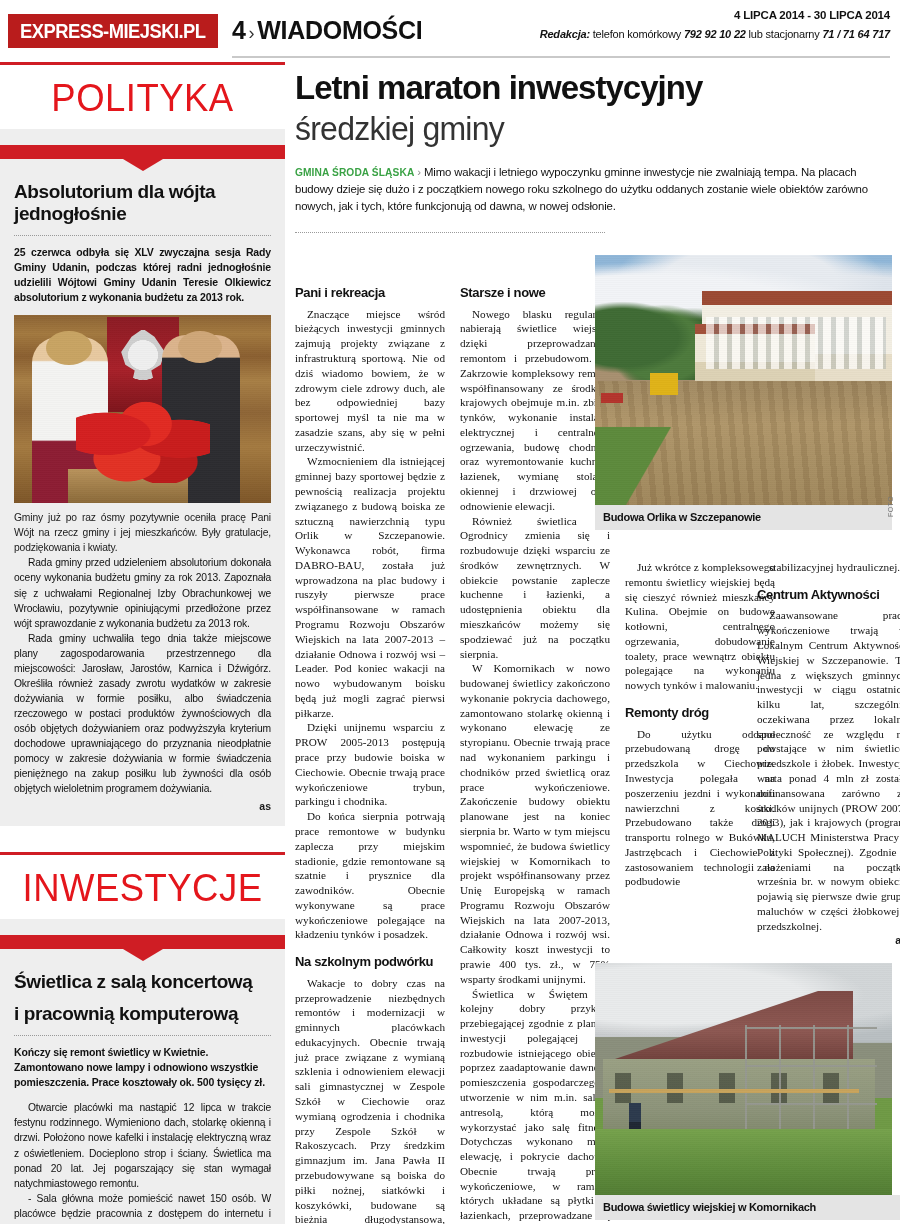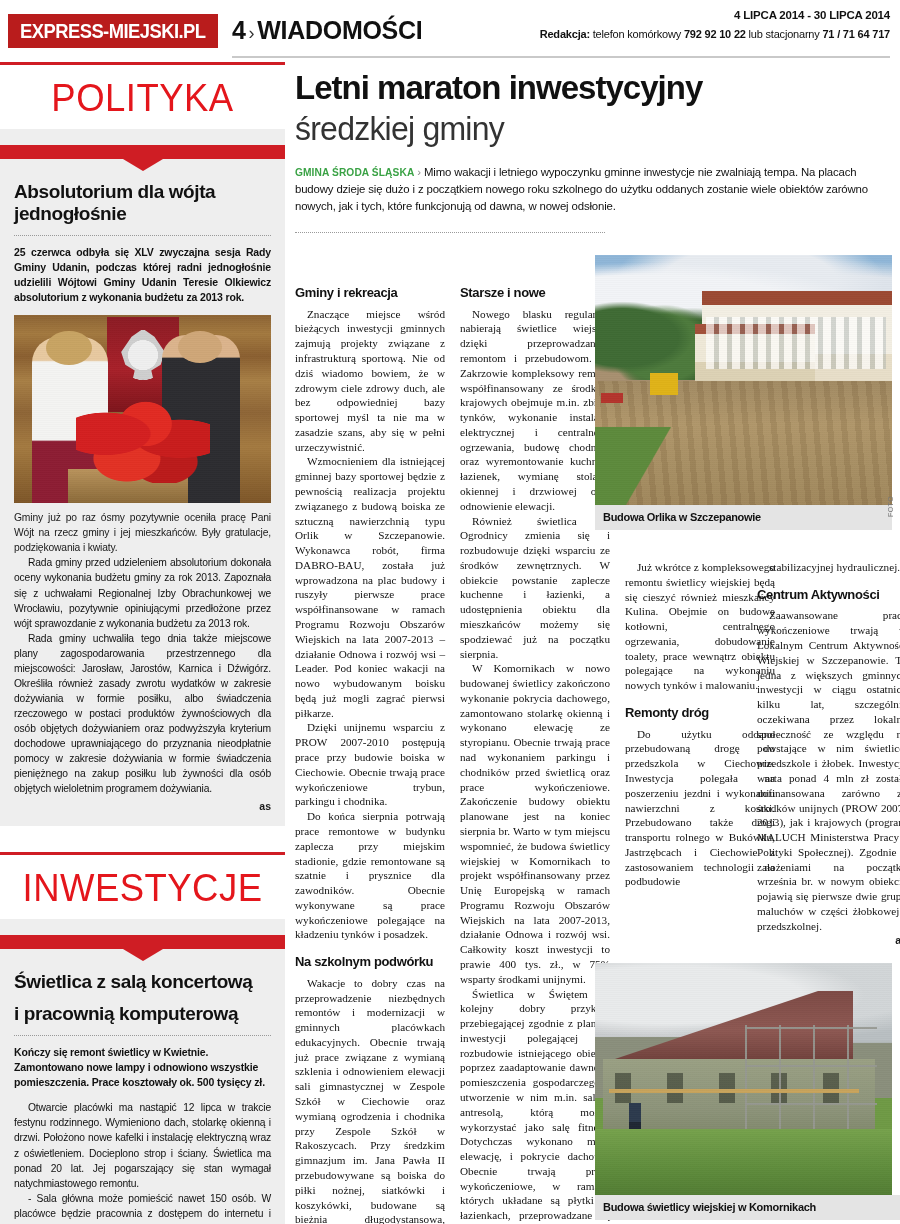--- a/index.html
+++ b/index.html
@@ -27,21 +27,21 @@
     position:absolute; left:232px; top:16px;
     font-size:25px; font-weight:bold; letter-spacing:-0.3px; color:#111;
     white-space:nowrap;
   }
   .section-crumb .chev { font-weight:normal; font-size:18px; color:#333; padding:0 3px; }
   .masthead-right {
     position:absolute; right:10px; top:8px; text-align:right; line-height:1.35;
   }
   .mh-dates { font-size:11.5px; font-weight:bold; letter-spacing:-0.2px; color:#111; }
   .mh-redakcja { font-size:11px; color:#111; letter-spacing:-0.2px; margin-top:3px; }
-  .mh-redakcja b { font-weight:bold; }
+  .mh-redakcja b { font-weight:bold;font-style:italic; }
   .mh-rule {
     position:absolute; left:232px; top:56px; width:658px; height:2px; background:#c9c9c9;
   }
 
   
   .rail { position:absolute; left:0; top:62px; width:285px; height:1162px; }
   .rail-rule { width:285px; height:3px; background:#cf1d24; }
   .rail-title {
     text-align:center; color:#e4161c; font-size:38px; font-weight:normal;
     letter-spacing:0.5px; line-height:1; padding:14px 0 12px 0; font-family:"Liberation Sans", sans-serif;
@@ -359,25 +359,25 @@
     <h2 class="headline2">średzkiej gminy</h2>
     <div class="lead">
       <span class="kicker">GMINA ŚRODA ŚLĄSKA</span><span class="arrow">›</span><span>Mimo wakacji i letniego wypoczynku gminne inwestycje nie zwalniają tempa. Na placach budowy dzieje się dużo i z początkiem nowego roku szkolnego do użytku oddanych zostanie wiele obiektów zarówno nowych, jak i tych, które funkcjonują od dawna, w nowej odsłonie.</span>
     </div>
     <div class="main-dotrule"></div>
   </div>
 
   <div class="colwrap">
 
     <div class="tcol c1">
-      <div class="subhead">Gminy i rekreacja</div>
+      <div class="subhead">Pani i rekreacja</div>
       <div class="serif">
         <p>Znaczące miejsce wśród bieżących inwestycji gminnych zajmują projekty związane z infrastrukturą sportową. Nie od dziś wiadomo bowiem, że w zdrowym ciele zdrowy duch, ale bez odpowiedniej bazy sportowej myśl ta nie ma w zasadzie szans, aby się w pełni urzeczywistnić.</p>
         <p>Wzmocnieniem dla istniejącej gminnej bazy sportowej będzie z  pewnością realizacja projektu związanego z budową boiska ze sztuczną nawierzchnią typu Orlik w Szczepanowie. Wykonawca robót, firma DABRO-BAU, została już wprowadzona na plac budowy i ruszyły pierwsze prace współfinansowane w ramach Programu Rozwoju Obszarów Wiejskich na lata 2007-2013 – działanie Odnowa i rozwój wsi – Leader. Pod koniec wakacji na nowo wybudowanym boisku będą już mogli zagrać pierwsi piłkarze.</p>
-        <p>Dzięki unijnemu wsparciu z PROW 2007-2010 postępują prace przy budowie boiska w Ciechowie. Obecnie trwają prace wykończeniowe trybun, parkingu i chodnika.</p>
+        <p>Dzięki unijnemu wsparciu z PROW 2005-2013 postępują prace przy budowie boiska w Ciechowie. Obecnie trwają prace wykończeniowe trybun, parkingu i chodnika.</p>
         <p>Do końca sierpnia potrwają prace remontowe w budynku zaplecza przy miejskim stadionie, gdzie remontowane są szatnie i prysznice dla zawodników. Obecnie wykonywane są prace wykończeniowe polegające na kładzeniu tynków i posadzek.</p>
       </div>
       <div class="subhead sp">Na szkolnym podwórku</div>
       <div class="serif">
         <p>Wakacje to dobry czas na przeprowadzenie niezbędnych remontów i modernizacji w gminnych placówkach edukacyjnych. Obecnie trwają już prace związane z wymianą szklenia i odnowieniem elewacji sali gimnastycznej w Zespole Szkół w Ciechowie oraz wymianą ogrodzenia i chodnika przy Zespole Szkół w Rakoszycach. Przy średzkim gimnazjum im. Jana Pawła II przebudowywane są boiska do piłki nożnej, siatkówki i koszykówki, budowane są bieżnia długodystansowa, sprinterska i skocznia w dal. Wartość prac remontowych w w/w obiektach wyniesie ponad 500 tys. zł.</p>
       </div>
     </div>
 
     <div class="tcol c2">
       <div class="subhead">Starsze i nowe</div>

